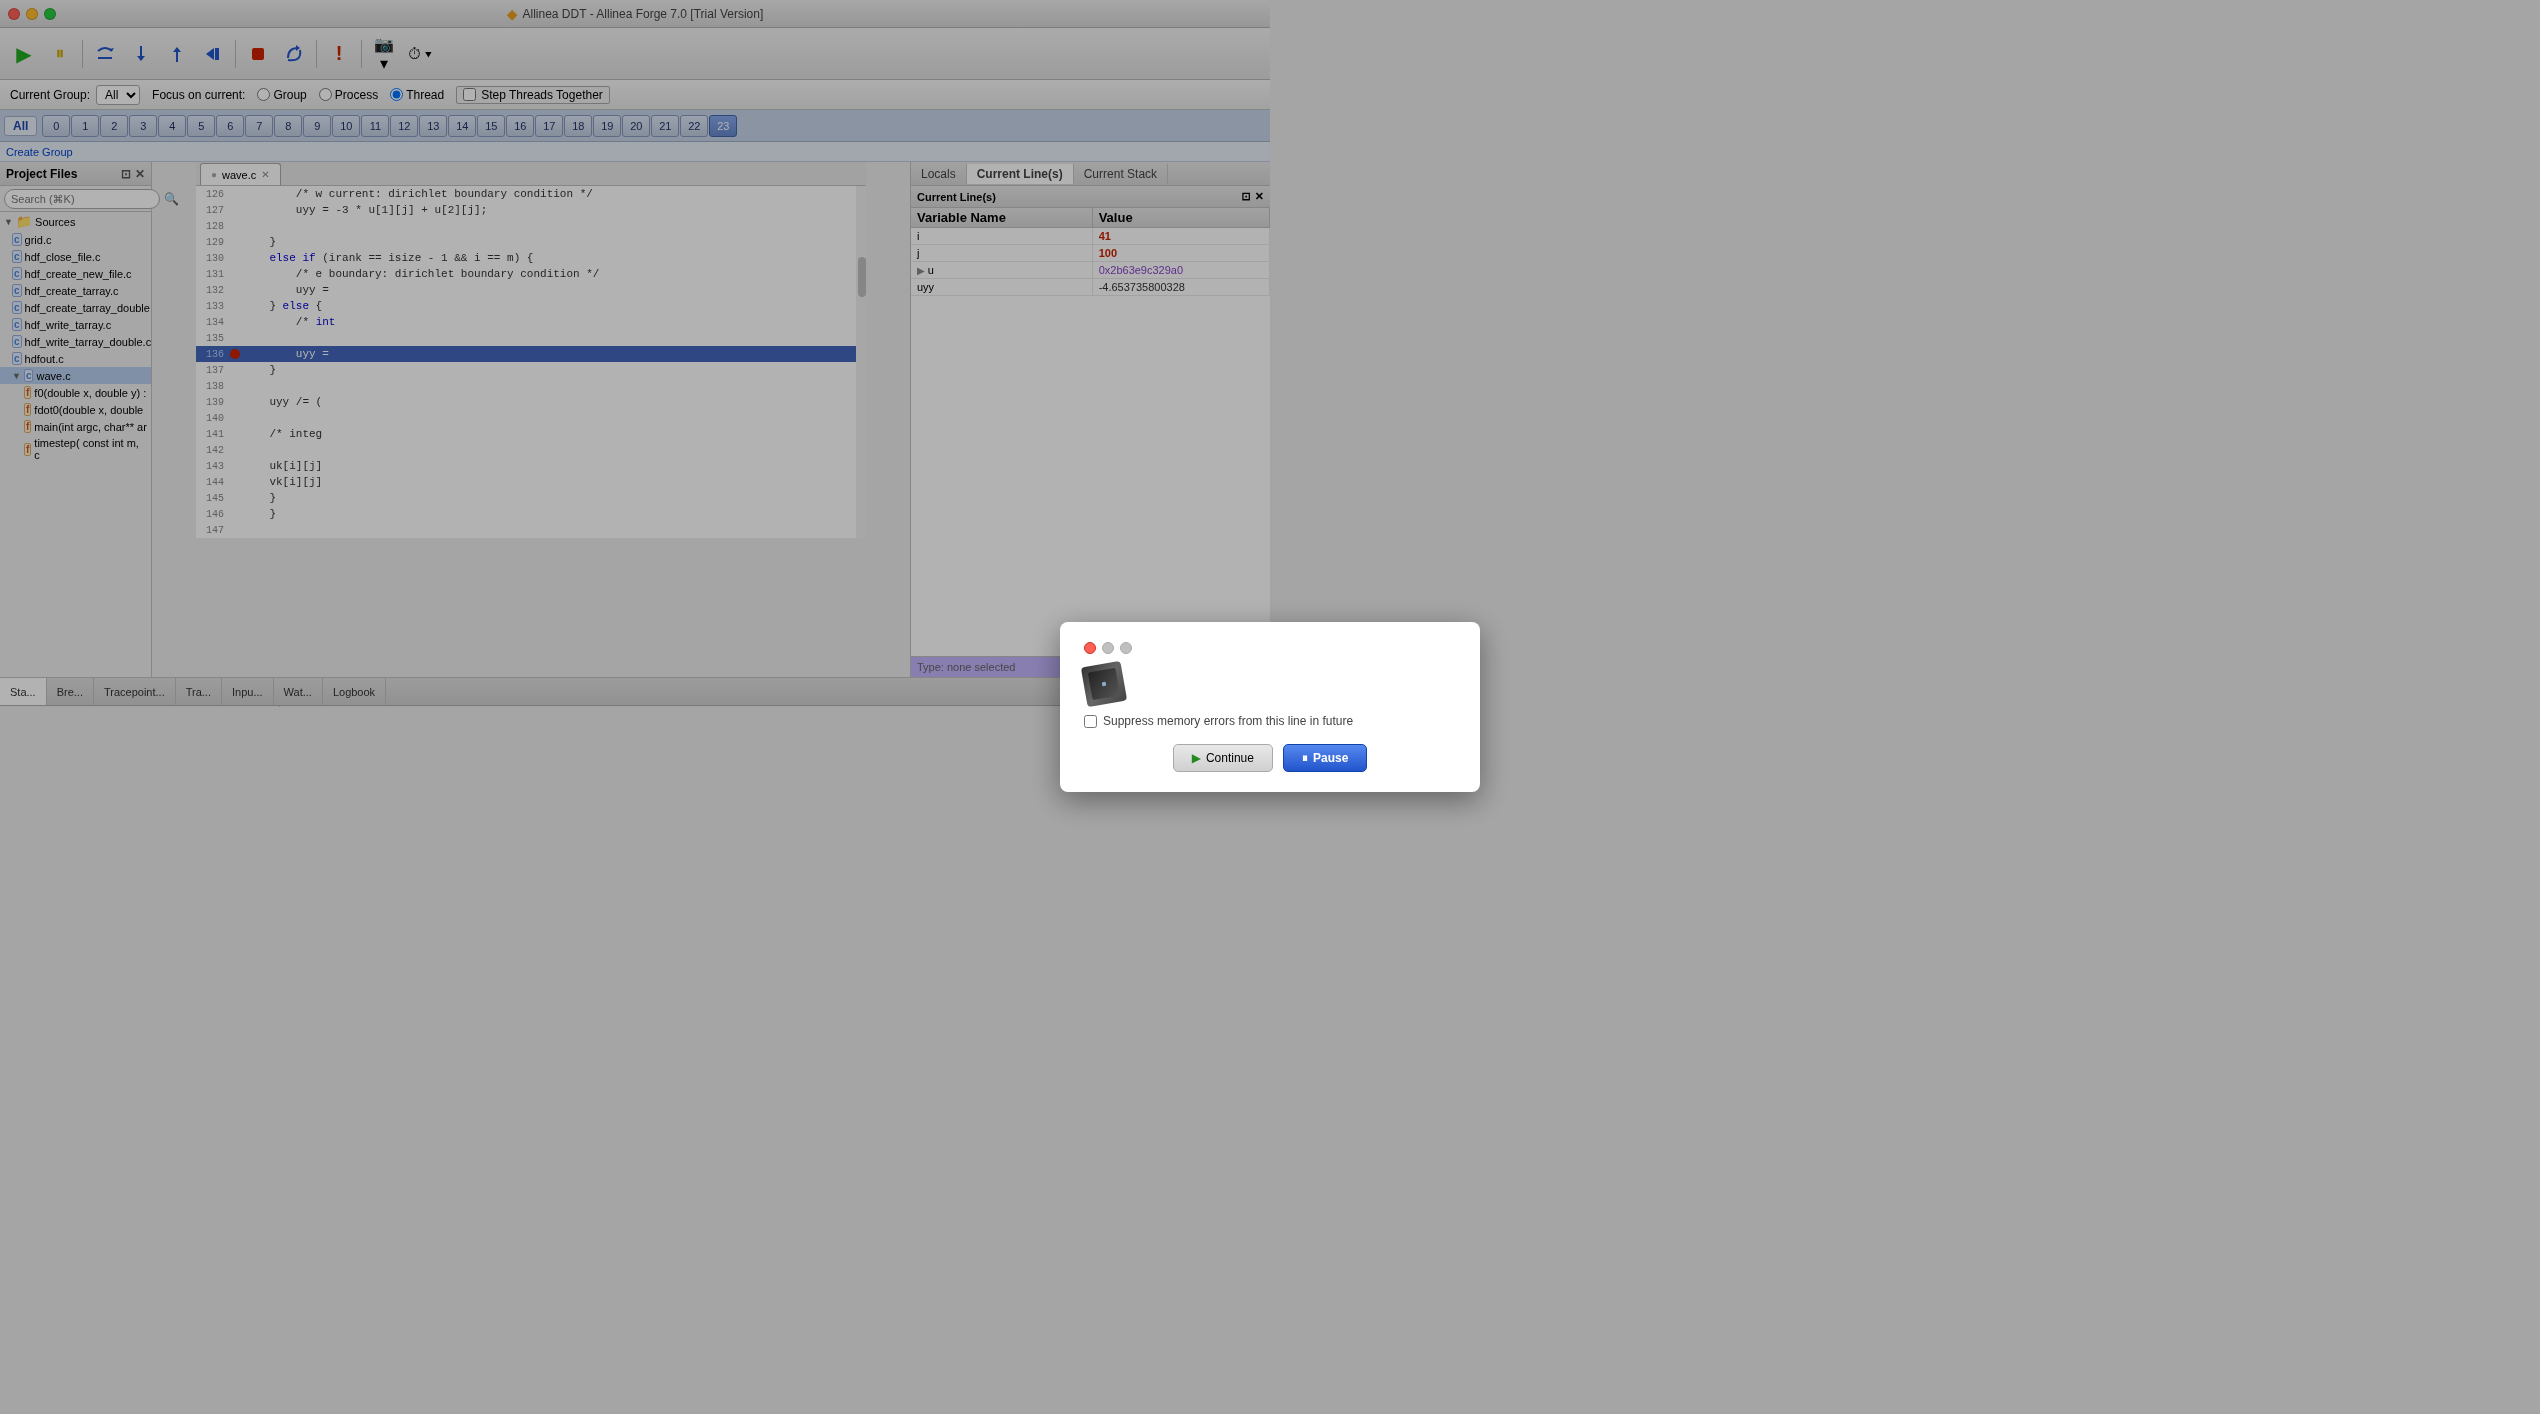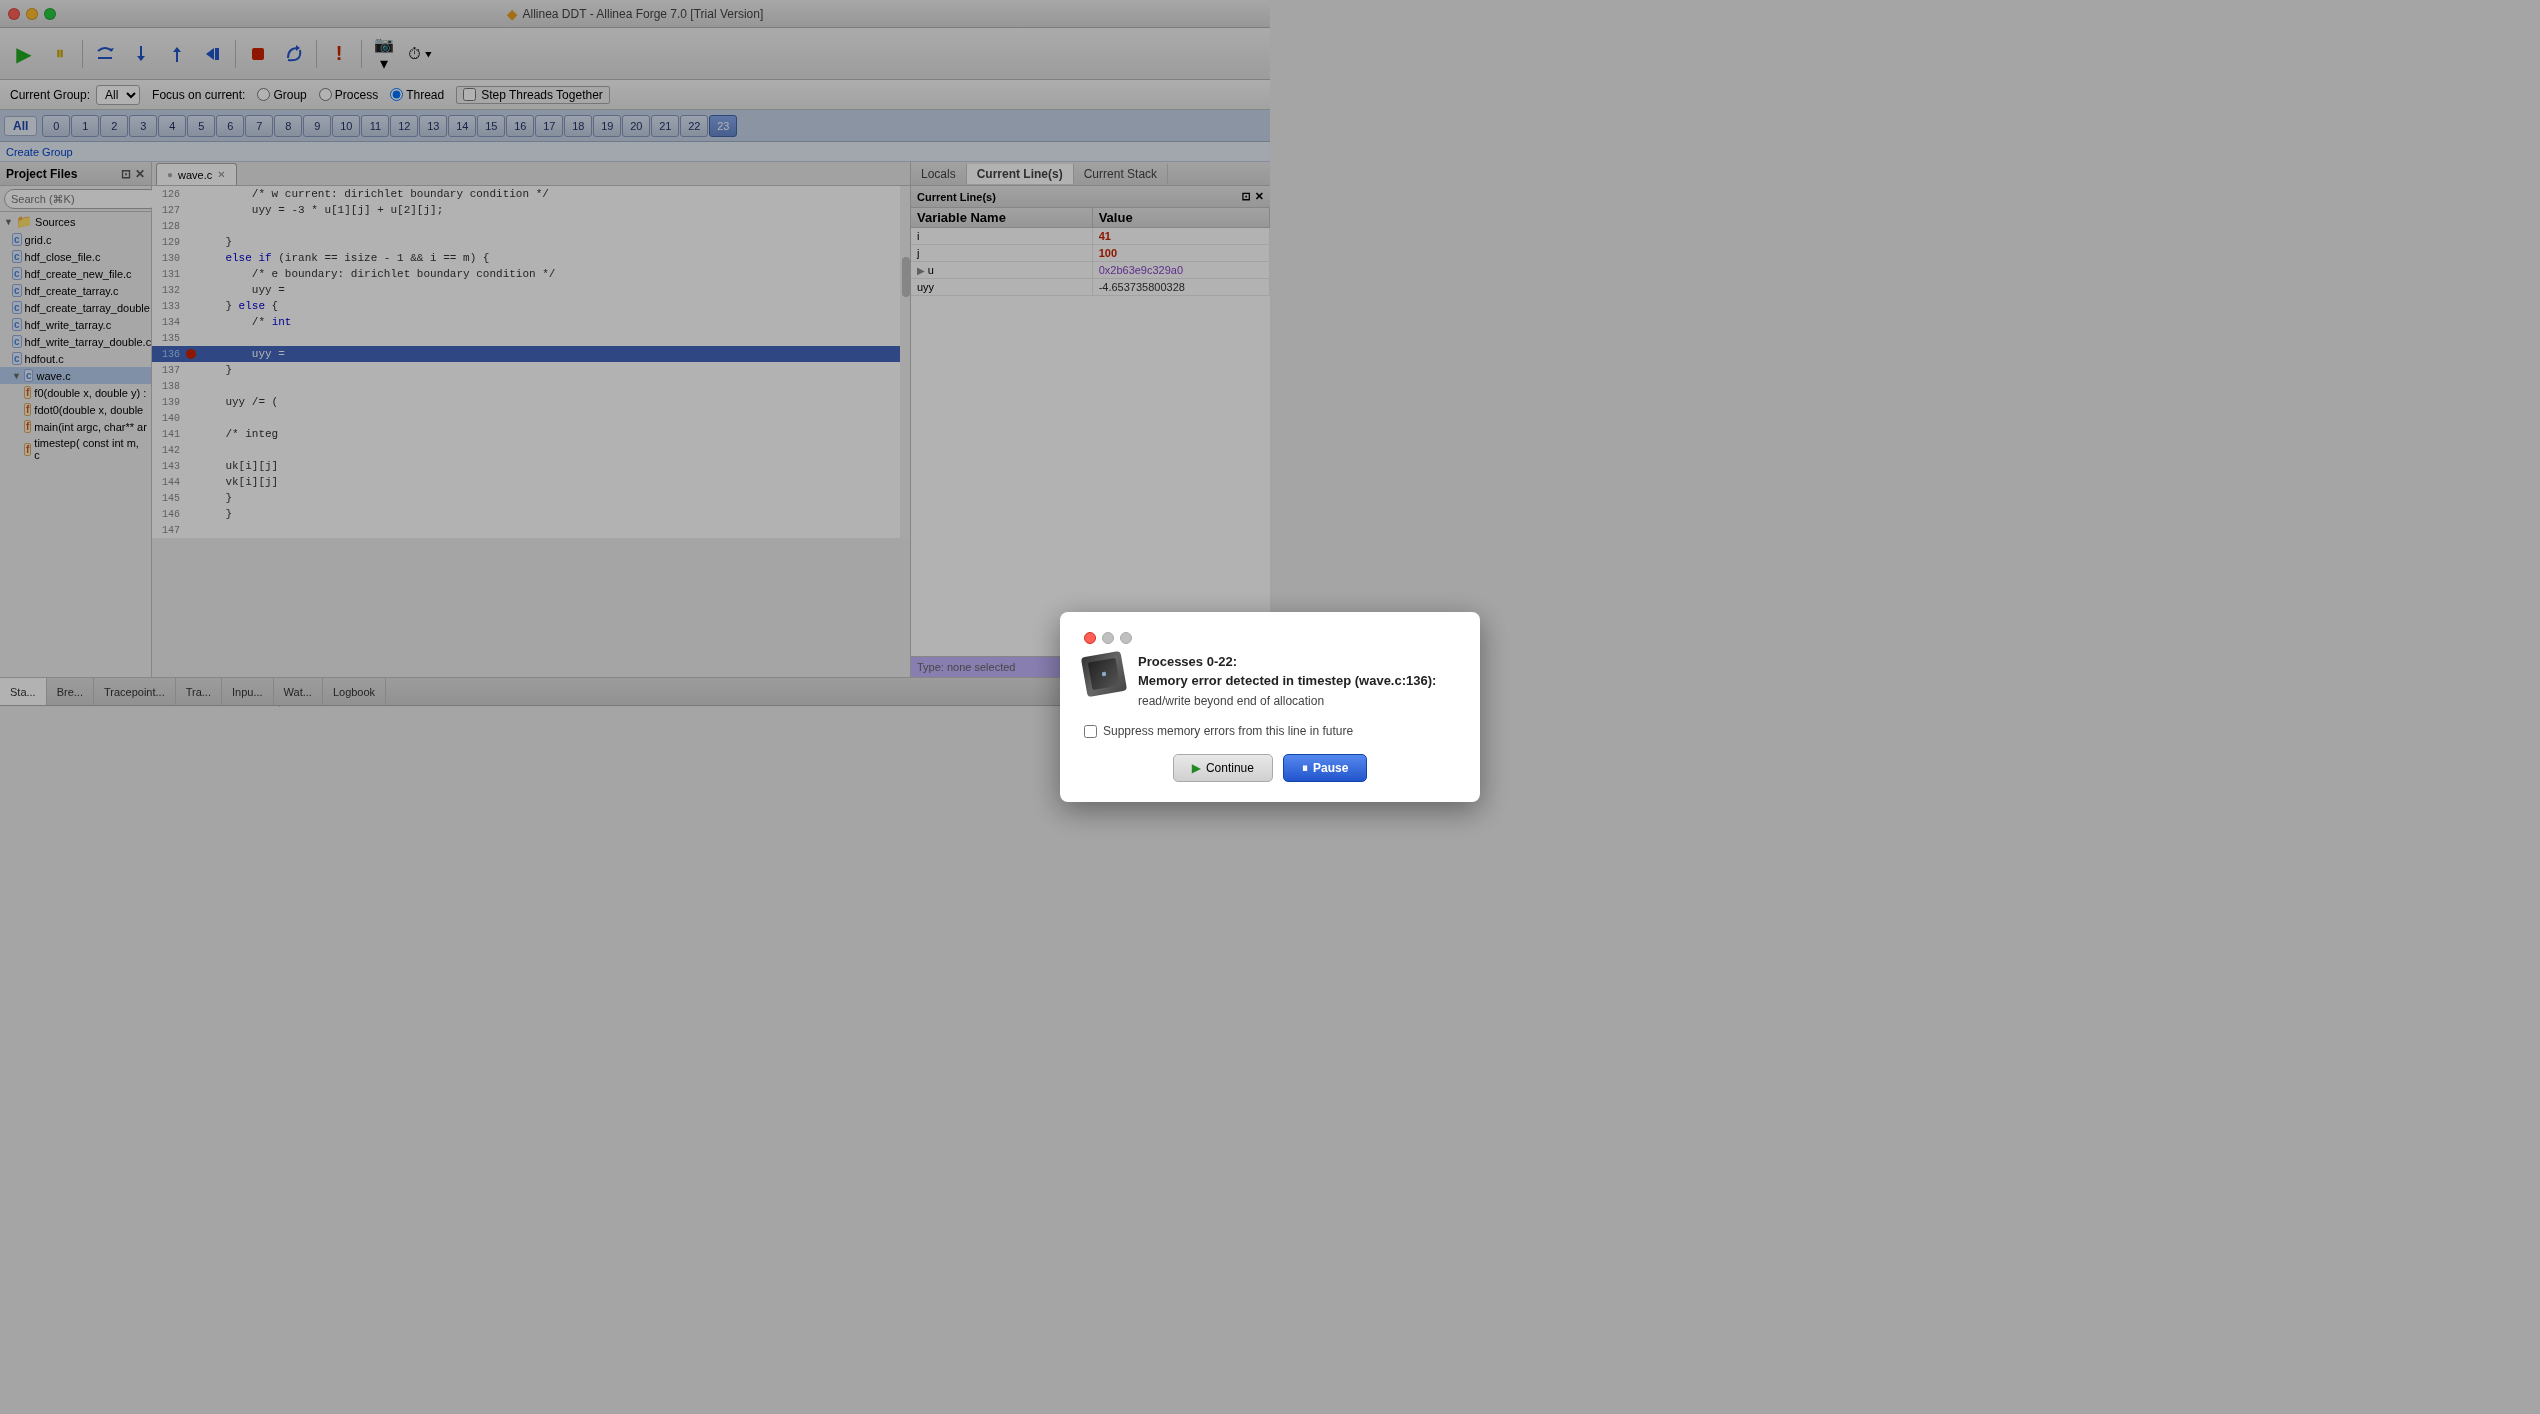--- a/index.html
+++ b/index.html
@@ -32,21 +32,21 @@
     .process-tabs { height: 32px; background: #c8d4e8; border-bottom: 1px solid #a0b0c8; display: flex; align-items: center; padding: 0 4px; gap: 1px; }
     .all-tab { padding: 2px 8px; background: #e8eef8; border: 1px solid #a0b0c8; border-radius: 3px; font-size: 12px; font-weight: bold; color: #2244aa; margin-right: 4px; }
     .proc-tab { width: 28px; height: 22px; border: 1px solid #8899bb; border-radius: 3px; background: linear-gradient(to bottom, #dde8f8, #c0cce0); display: flex; align-items: center; justify-content: center; font-size: 11px; color: #223366; cursor: pointer; }
     .proc-tab.active { background: linear-gradient(to bottom, #88aaee, #6688cc); color: white; border-color: #4466aa; }
     
     
     .create-group-bar { height: 20px; background: #e8eef8; border-bottom: 1px solid #c0c8d8; display: flex; align-items: center; padding: 0 6px; }
     .create-group-link { color: #0044cc; font-size: 11px; cursor: pointer; text-decoration: none; }
     
     
-    .main-content { display: flex; height: calc(707px - 28px - 52px - 30px - 32px - 22px - 28px); }
+    .main-content { display: flex; height: calc(707px - 28px - 52px - 30px - 32px - 22px - 28px); gap: 44px; }
     
     
     .left-panel { width: 152px; background: #f0f0f0; border-right: 1px solid #c0c0c0; display: flex; flex-direction: column; flex-shrink: 0; }
     .panel-header { height: 24px; background: linear-gradient(to bottom, #e8e8e8, #d8d8d8); border-bottom: 1px solid #c0c0c0; display: flex; align-items: center; justify-content: space-between; padding: 0 6px; font-size: 12px; font-weight: bold; }
     .panel-header-icons { display: flex; gap: 4px; }
     .panel-icon-btn { font-size: 12px; cursor: pointer; color: #555; }
     .search-bar { height: 26px; padding: 2px 4px; display: flex; align-items: center; gap: 4px; border-bottom: 1px solid #c0c0c0; }
     .search-input { flex: 1; height: 20px; border: 1px solid #aaa; border-radius: 10px; padding: 0 6px; font-size: 11px; background: white; }
     .search-icon { color: #666; font-size: 12px; cursor: pointer; }
     .file-tree { flex: 1; overflow-y: auto; font-size: 11px; }
@@ -596,25 +596,20 @@
       <div class="win-btn win-close"></div>
       <div class="win-btn win-min"></div>
       <div class="win-btn win-max"></div>
     </div>
     <div class="modal-header">
       <div class="chip-icon">
         <div class="chip-inner">
           <div class="chip-dot"></div>
         </div>
       </div>
-      <div>
-        <div class="modal-title">Processes 0-22:</div>
-        <div class="modal-subtitle">Memory error detected in timestep (wave.c:136):</div>
-        <div class="modal-msg">read/write beyond end of allocation</div>
-      </div>
     </div>
     <div class="modal-checkbox">
       <input type="checkbox" style="">
       <span>Suppress memory errors from this line in future</span>
     </div>
     <div class="modal-buttons">
       <button class="btn-continue">
         <span style="color:#228822;">▶</span>
         <span>Continue</span>
       </button>

